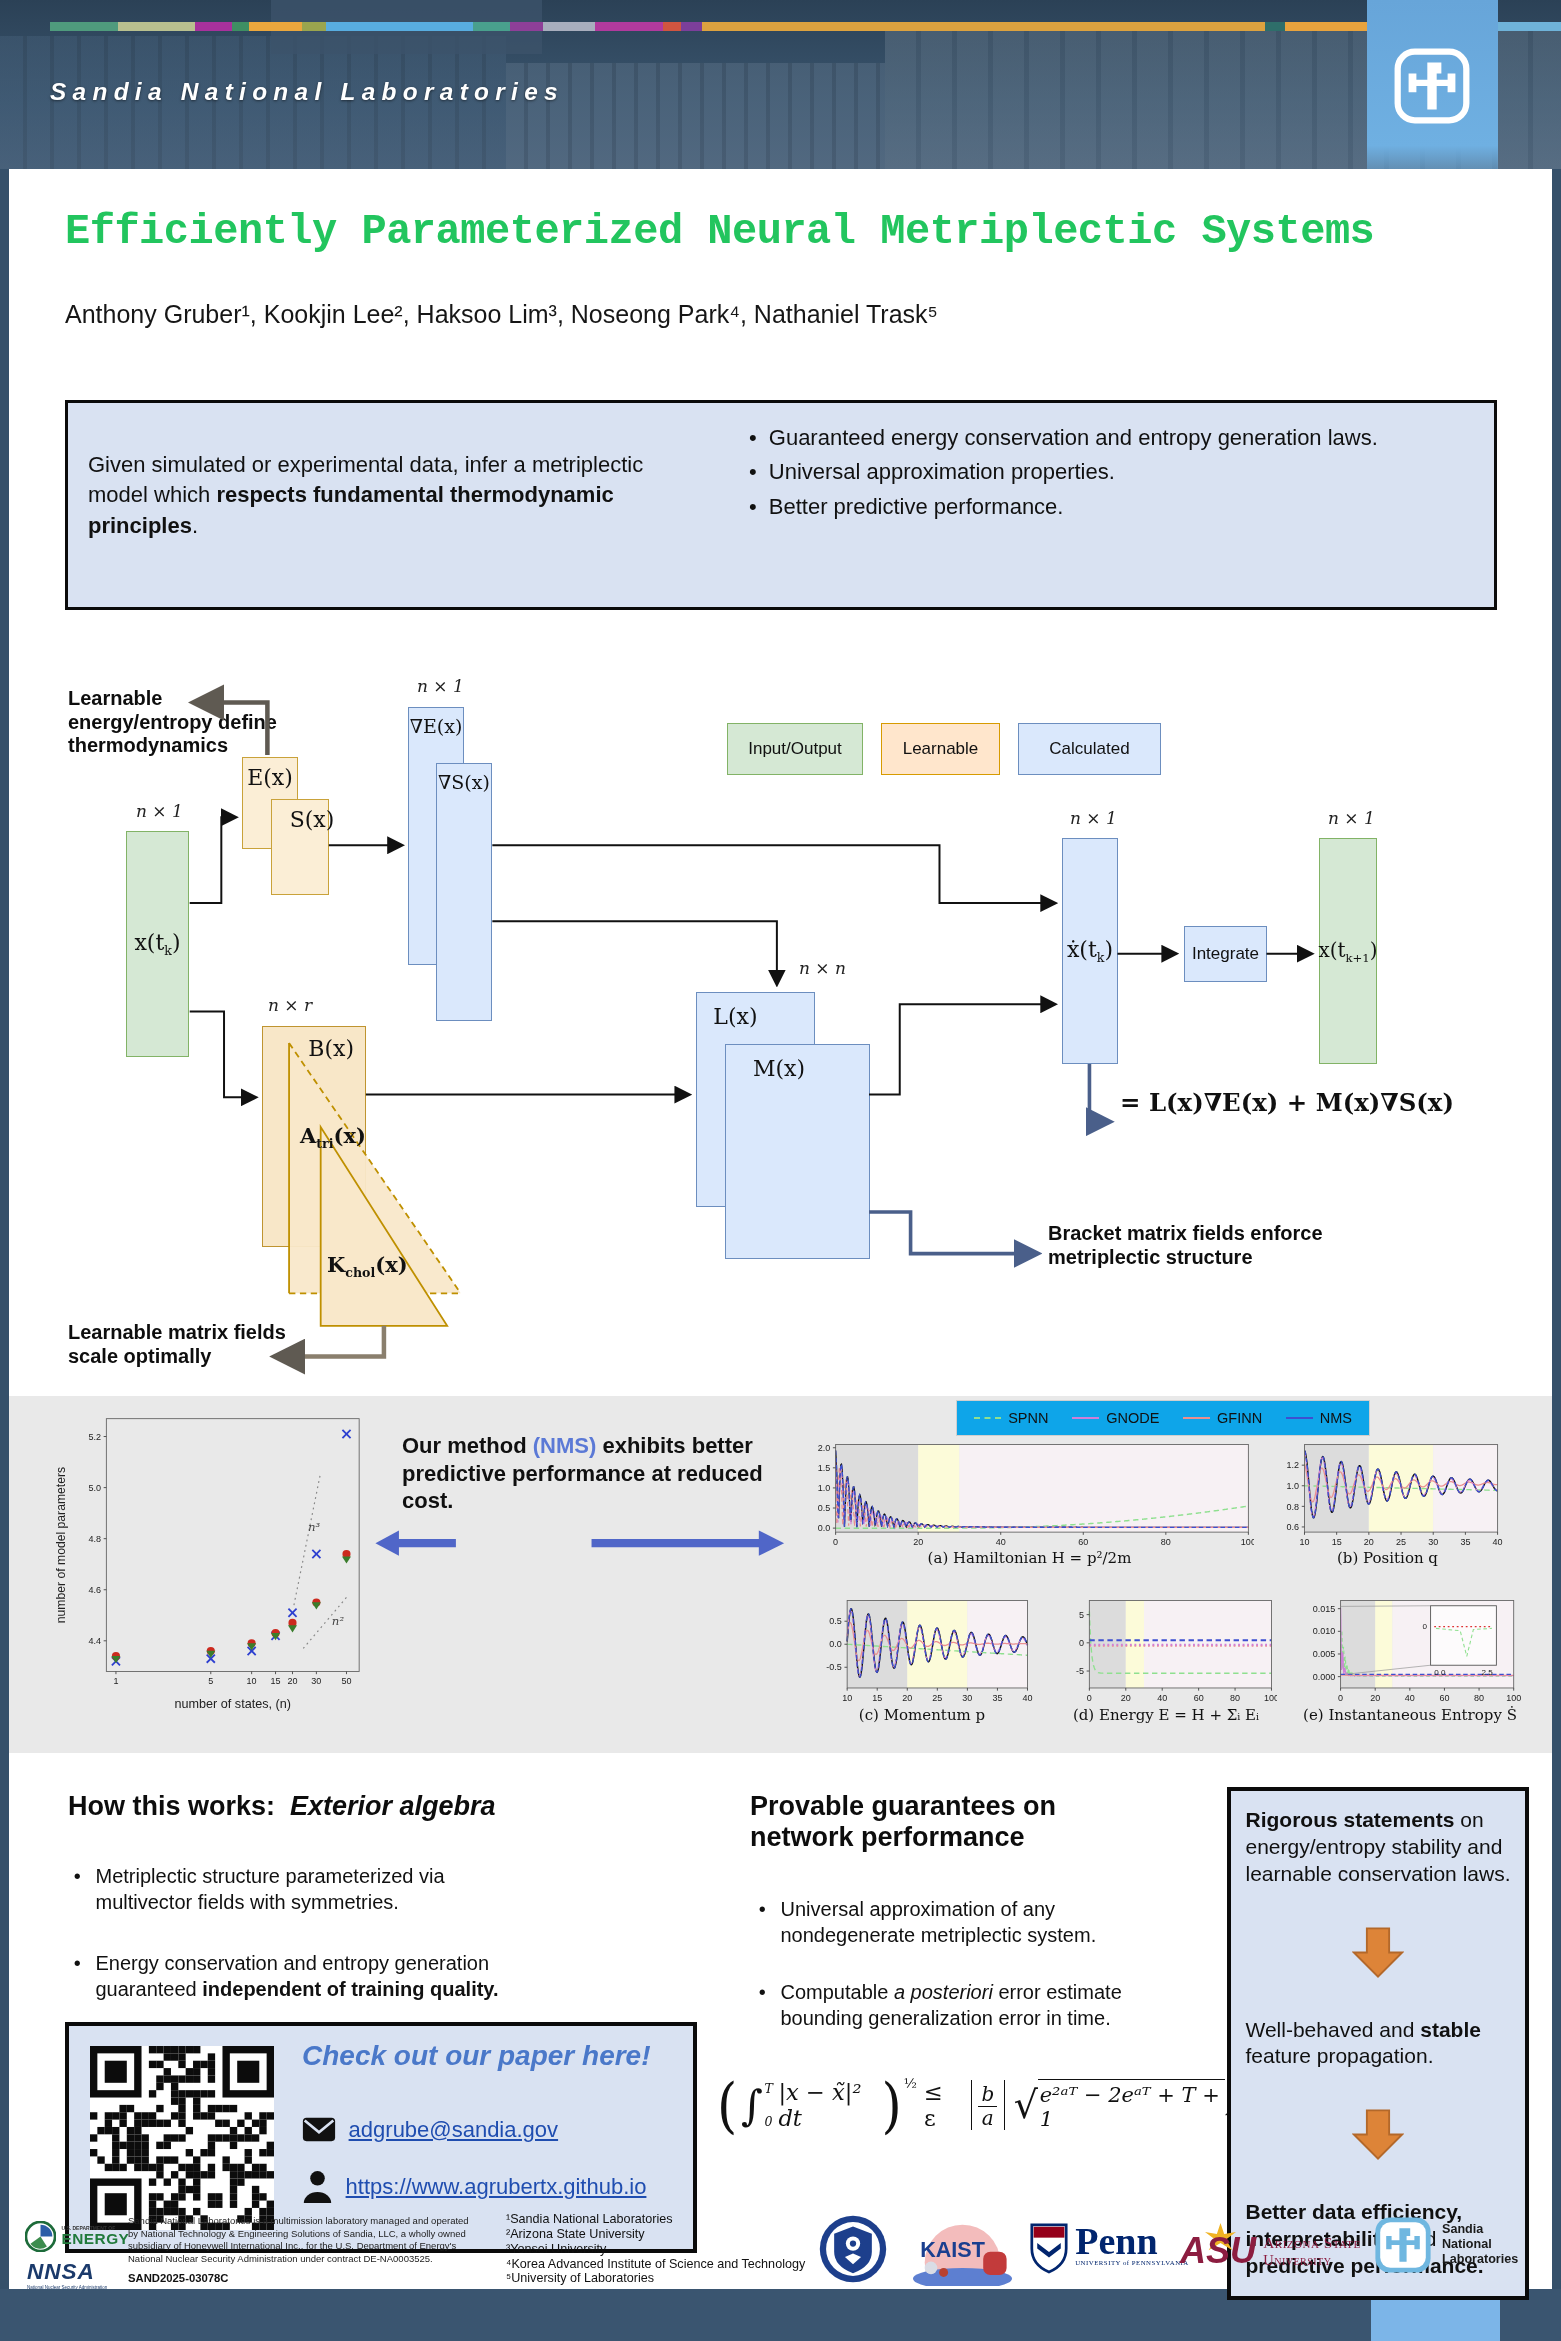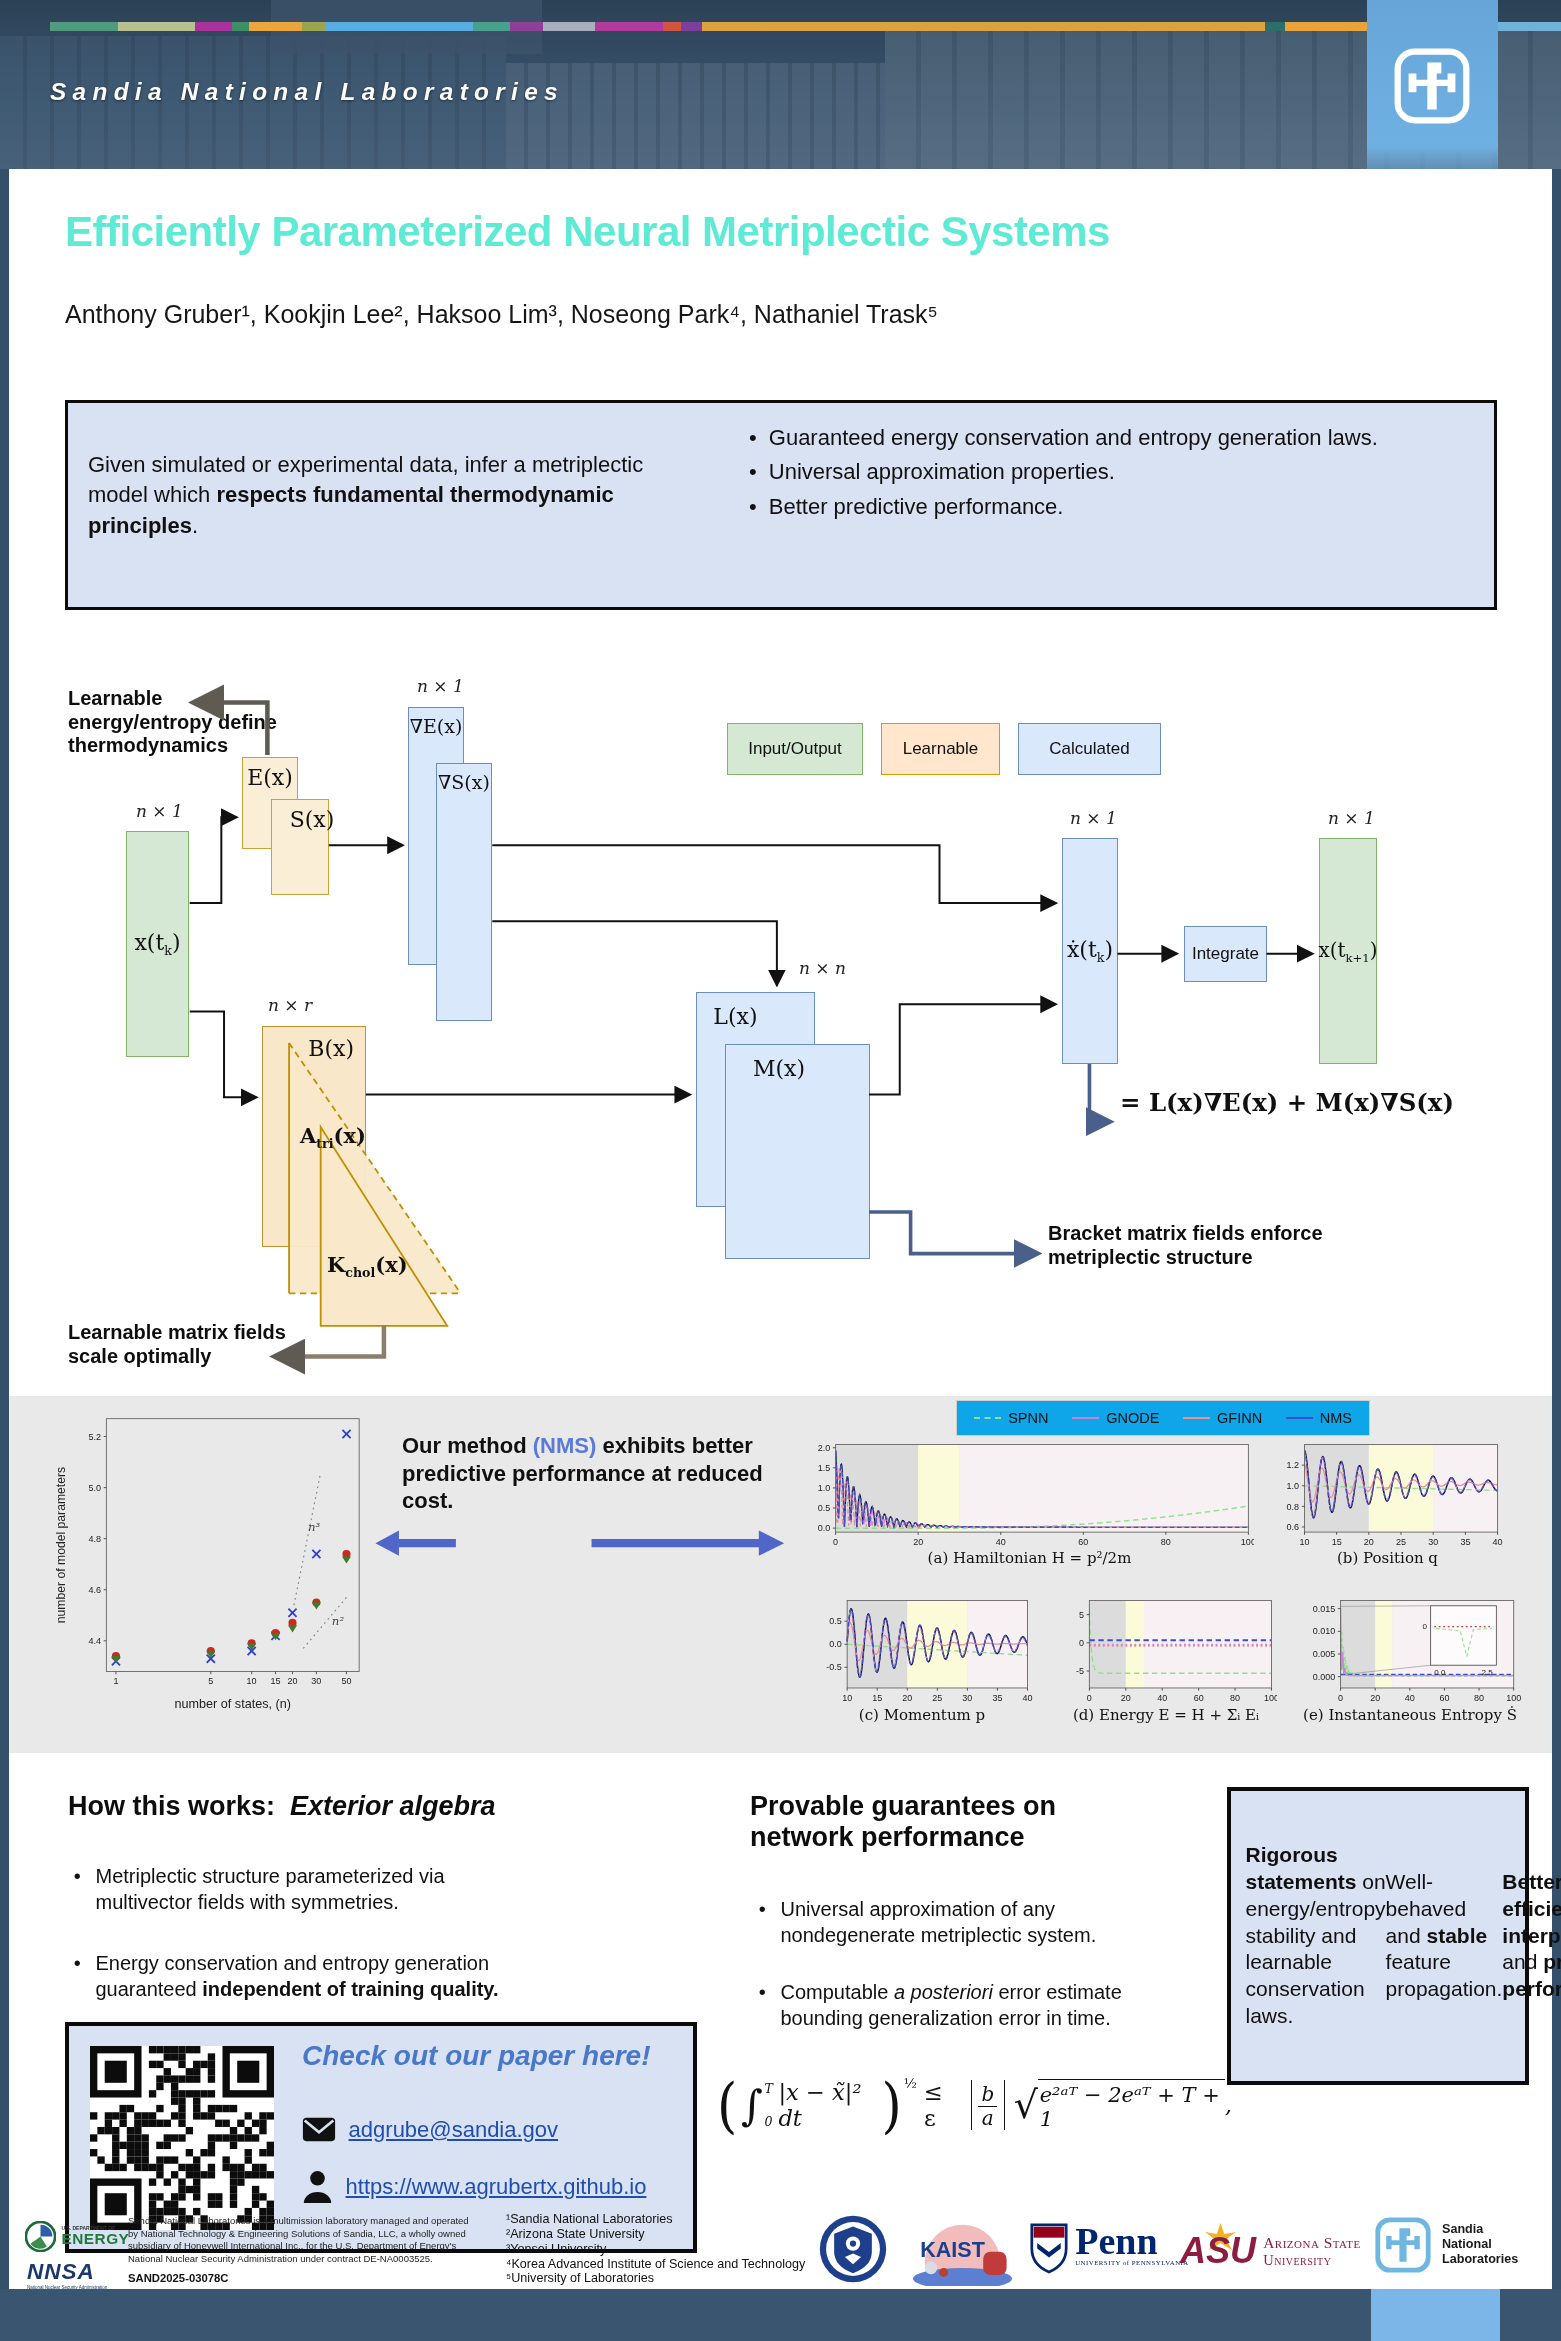--- a/index.html
+++ b/index.html
@@ -15,21 +15,21 @@
   #stripe{position:absolute;left:50px;top:22px;height:9px;display:flex;}
   #logo-panel{position:absolute;left:1367px;top:0;width:131px;height:194px;
               background:linear-gradient(180deg,#67a5d9 0%,#6fb0e2 75%,rgba(111,176,226,0) 100%);}
   
   #page{position:absolute;left:9px;top:169px;width:1543px;height:2120px;background:#fff;}
   #band{position:absolute;left:9px;top:1396px;width:1543px;height:357px;background:#e9e9e9;}
   #bottom-bar{position:absolute;left:0;top:2289px;width:1561px;height:53px;background:#3a5570;}
   #bottom-accent{position:absolute;left:1371px;top:2289px;width:129px;height:53px;background:#7cb5e8;}
   
   #title{position:absolute;left:65px;top:208px;width:1428px;font-size:42px;font-weight:700;
-         color:#5eead4;letter-spacing:-0.5px;}
+         color:#22c55e;letter-spacing:-0.5px;font-family:Liberation Mono, monospace;}
   #authors{position:absolute;left:65px;top:300px;width:1428px;font-size:25px;color:#161616;}
   
   #abstract{position:absolute;left:65px;top:400px;width:1432px;height:210px;background:#d9e2f2;
             border:3.6px solid #0b0b0b;box-sizing:border-box;display:flex;}
   #abs-left{width:46%;padding:47px 27px 0 20px;font-size:22px;line-height:1.38;}
   #abs-right{width:54%;padding:20px 27px 0 9px;}
   #abs-right ul{margin:0;padding:0;list-style:none;}
   #abs-right li{font-size:22px;line-height:1.32;margin-bottom:5.4px;padding-left:27px;position:relative;}
   #abs-right li::before{content:"•";position:absolute;left:7.2px;}
   
@@ -78,23 +78,23 @@
   .lim{display:inline-flex;flex-direction:column;font-size:12.6px;font-style:italic;line-height:1.05;
        justify-content:space-between;height:47px;padding:1.8px 0;}
   #formula .half{font-size:13.6px;position:relative;top:-22px;left:1.8px;font-style:normal;}
   #formula .rel{font-style:normal;margin:0 9px;}
   .absbars{border-left:1.8px solid #111;border-right:1.8px solid #111;padding:0 6.3px;margin:0 3.6px;}
   .frac{display:inline-flex;flex-direction:column;align-items:center;font-size:20px;line-height:1.15;}
   .frac .den{border-top:1.8px solid #111;padding:0 3.6px;}
   #formula .sqrt{font-size:38px;font-style:normal;margin-left:5.4px;}
   #formula .rad{border-top:1.8px solid #111;font-size:21px;padding:3.6px 3.6px 0 1.8px;}
   
-  #pipeline{position:absolute;left:1227px;top:1787px;width:302px;height:298px;background:#d9e2f2;
+  #pipeline{position:absolute;left:1227px;top:1787px;width:302px;height:513px;background:#d9e2f2;
             border:4.5px solid #0b0b0b;box-sizing:border-box;padding:16.3px 14.5px;display:flex;
-            flex-direction:row;align-items:center;justify-content:space-between;}
+            flex-direction:column;align-items:center;justify-content:space-between;}
   .pl-text{font-size:21px;line-height:1.28;color:#101010;width:100%;}
   .pl-arrow{margin:5.4px 0;}
   
   .foot-small{font-size:9.5px;line-height:1.33;color:#222;}
   .affil{font-size:12.6px;line-height:1.18;color:#111;}
   .logo-text{font-size:12.6px;font-weight:700;line-height:1.05;color:#1a1a1a;}
 </style>
 </head>
 <body>
 

